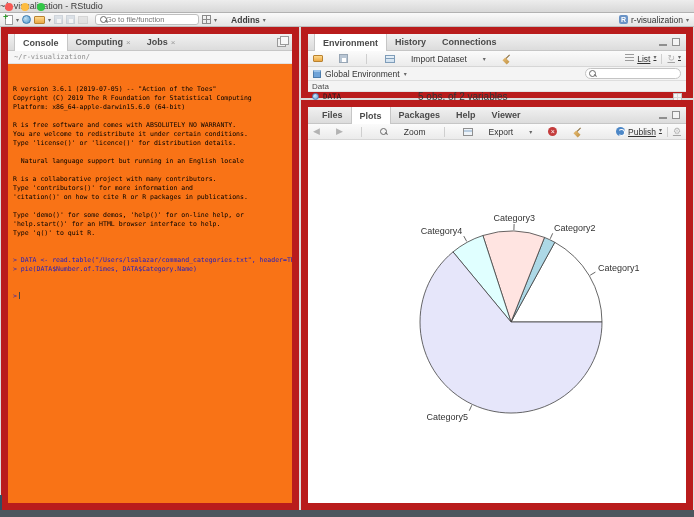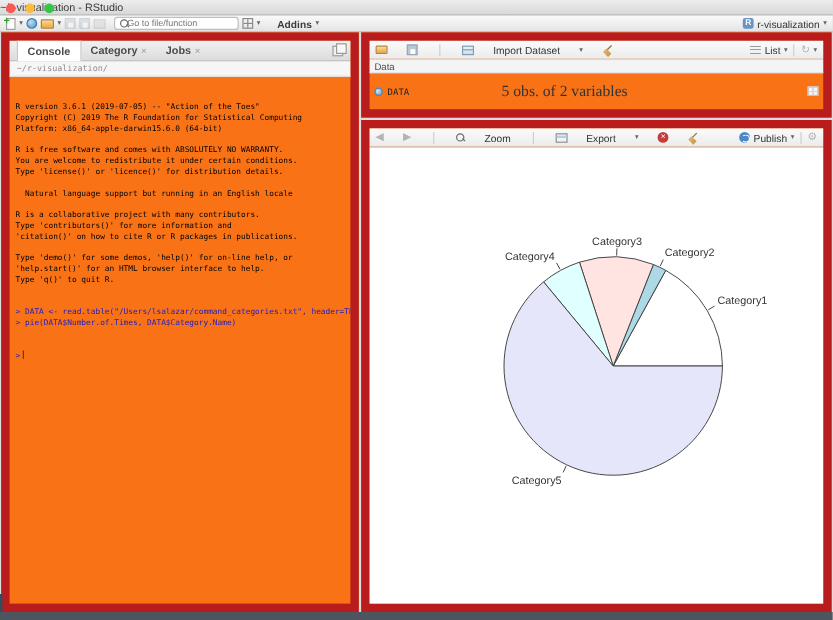--- a/index.html
+++ b/index.html
@@ -55,21 +55,21 @@
   .tab-right { margin-left:auto; display:flex; align-items:center; gap:5px; padding-right:6px; }
   .win-min { width:8px; height:8px; border-bottom:2px solid #8f8f8f; }
   .win-max { width:8px; height:8px; border:1px solid #8f8f8f; background:#f4f4f4; }
   .win-restore { width:9px; height:9px; border:1px solid #9a9a9a; background:#f1f1f1; position:relative; }
   .win-restore::after { content:""; position:absolute; left:2px; top:-3px; width:7px; height:7px; border:1px solid #9a9a9a; background:#f8f8f8; }
 
   .subbar { display:flex; align-items:center; flex:none; height:16px;
     background:linear-gradient(#fbfbfb,#ebebeb); border-bottom:1px solid #d6d6d6;
     font-size:8.5px; color:#333; padding:0 5px; gap:16px; }
   .vsep { width:1px; height:10px; background:#cfcfcf; margin:0 2px; }
-  .right-grp { margin-left:auto; display:flex; align-items:center; gap:3px; }
+  .right-grp { margin-left:auto; display:flex; align-items:flex-start; gap:3px;text-decoration:underline; }
   .glyph { font-size:9px; color:#555; line-height:1; }
 
   
   .console-path { flex:none; height:13px; background:#f6f6f6; border-bottom:1px solid #e2e2e2;
     font-family:"DejaVu Sans Mono",monospace; font-size:7px; line-height:12px; color:#8e8e8e; padding-left:6px; }
   .console-body { flex:1; padding:3px 5px; font-family:"DejaVu Sans Mono",monospace;
     font-size:6.5px; line-height:9px; color:#000; white-space:pre; overflow:hidden; }
   .console-body .cmd { color:#1c1cc4; }
   .cursor { display:inline-block; width:1px; height:7px; background:#444; vertical-align:-1px; margin-left:2px; }
 
@@ -85,21 +85,21 @@
     border-bottom:1px solid #dedede; font-size:8.5px; color:#333; padding:0 5px; gap:4px; }
   .ic-cube { width:8px; height:8px; background:#6fa3d8; border:1px solid #4c7cab; border-top:2px solid #9cc3e8; }
   .env-search { margin-left:auto; display:flex; align-items:center; width:96px; height:11px;
     background:#fff; border:1px solid #c4c4c4; border-radius:6px; padding:0 3px; gap:2px; }
   .env-search input { border:none; outline:none; width:80px; font-size:7.5px; background:transparent; }
   .data-header { flex:none; height:11px; background:#f4f4f4; border-bottom:1px solid #e3e3e3;
     font-size:8px; color:#4a4a4a; padding-left:4px; line-height:11px; }
   .obj-row { flex:1; display:flex; align-items:center; font-size:8px; color:#1f1f1f; padding:0 4px; gap:4px; position:relative; }
   .ic-bluedot { width:7px; height:7px; border-radius:50%; background:radial-gradient(circle at 35% 35%, #cfe6f8, #5f9fd6); border:1px solid #4a86bd; }
   .obj-name { font-family:"DejaVu Sans Mono",monospace; font-size:7.5px; }
-  .obj-summary { position:absolute; left:110px; font-family:Liberation Serif, serif; font-size:13px; color:#333; }
+  .obj-summary { position:absolute; left:110px; font-family:Liberation Sans, sans-serif; font-size:10px; color:#333; }
   .ic-gridview { margin-left:auto; width:9px; height:8px; border:1px solid #c2c2c2; background:
     linear-gradient(90deg, transparent 3px, #d8d8d8 3px 4px, transparent 4px),
     linear-gradient(transparent 3px, #d8d8d8 3px 4px, transparent 4px), #f5f5f5; }
 
   
   .ic-export { width:10px; height:8px; border:1px solid #8f8f8f; background:#eef3f8; }
   .ic-export::after { content:""; position:absolute; left:0; top:1px; width:8px; height:2px; background:#b9cde0; }
   .ic-removeplot { width:9px; height:9px; border-radius:50%; background:#c43c3c; color:#fff; font-size:7px; line-height:9px; text-align:center; }
   .ic-removeplot::after { content:"×"; }
   .ic-publish { width:9px; height:9px; border-radius:50%; background:#4c87c7; }
@@ -144,21 +144,21 @@
     <span class="caret">▾</span>
   </span>
 </div>
 
 <div class="pane" id="console-pane">
   <div class="tabbar">
     <span class="tab active">
       <span>Console</span>
     </span>
     <span class="tab">
-      <span>Category</span>
+      <span>Computing</span>
       <span class="x">×</span>
     </span>
     <span class="tab">
       <span>Jobs</span>
       <span class="x">×</span>
     </span>
     <span class="tab-right">
       <span class="win-restore"></span>
     </span>
   </div>
@@ -180,47 +180,92 @@
 
 Type 'demo()' for some demos, 'help()' for on-line help, or
 'help.start()' for an HTML browser interface to help.
 Type 'q()' to quit R.</div>
     <div id="console-commands"><div class="cmd">&gt; DATA &lt;- read.table("/Users/lsalazar/command_categories.txt", header=TRUE)</div><div class="cmd">&gt; pie(DATA$Number.of.Times, DATA$Category.Name)</div></div>
     <div class="cmd"><span>&gt;</span><span class="cursor"></span></div>
   </div>
 </div>
 
 <div class="pane" id="env-pane">
+  <div class="tabbar">
+    <span class="tab active">
+        <span>Environment</span>
+      </span>
+    <span class="tab">
+        <span>History</span>
+      </span>
+    <span class="tab">
+        <span>Connections</span>
+      </span>
+    <span class="tab-right">
+      <span class="win-min"></span>
+      <span class="win-max"></span>
+    </span>
+  </div>
   <div class="subbar">
     <span class="ic ic-folder" style="width:10px;height:7px;"></span>
     <span class="ic ic-disk"></span>
     <span class="vsep"></span>
     <span class="ic ic-table"></span>
     <span>Import Dataset</span>
     <span class="caret">▾</span>
     <span class="ic ic-broom"></span>
     <span class="right-grp">
       <span class="ic ic-list"></span>
       <span>List</span>
       <span class="caret">▾</span>
       <span class="vsep"></span>
       <span class="glyph dim">↻</span>
       <span class="caret">▾</span>
     </span>
   </div>
+  <div class="scope-row">
+    <span class="ic ic-cube"></span>
+    <span>Global Environment</span>
+    <span class="caret">▾</span>
+    <span class="env-search">
+      <span class="ic ic-mag"></span>
+      <input style="">
+    </span>
+  </div>
   <div class="data-header">Data</div>
   <div class="obj-row">
     <span class="ic ic-bluedot"></span>
     <span class="obj-name">DATA</span>
     <span class="obj-summary">5 obs. of 2 variables</span>
     <span class="ic ic-gridview"></span>
   </div>
 </div>
 
 <div class="pane" id="plots-pane">
+  <div class="tabbar">
+    <span class="tab">
+        <span>Files</span>
+      </span>
+    <span class="tab active">
+        <span>Plots</span>
+      </span>
+    <span class="tab">
+        <span>Packages</span>
+      </span>
+    <span class="tab">
+        <span>Help</span>
+      </span>
+    <span class="tab">
+        <span>Viewer</span>
+      </span>
+    <span class="tab-right">
+      <span class="win-min"></span>
+      <span class="win-max"></span>
+    </span>
+  </div>
   <div class="subbar">
     <span class="glyph dim">◀</span>
     <span class="glyph dim">▶</span>
     <span class="vsep"></span>
     <span class="ic ic-mag"></span>
     <span>Zoom</span>
     <span class="vsep"></span>
     <span class="ic ic-export"></span>
     <span>Export</span>
     <span class="caret">▾</span>

